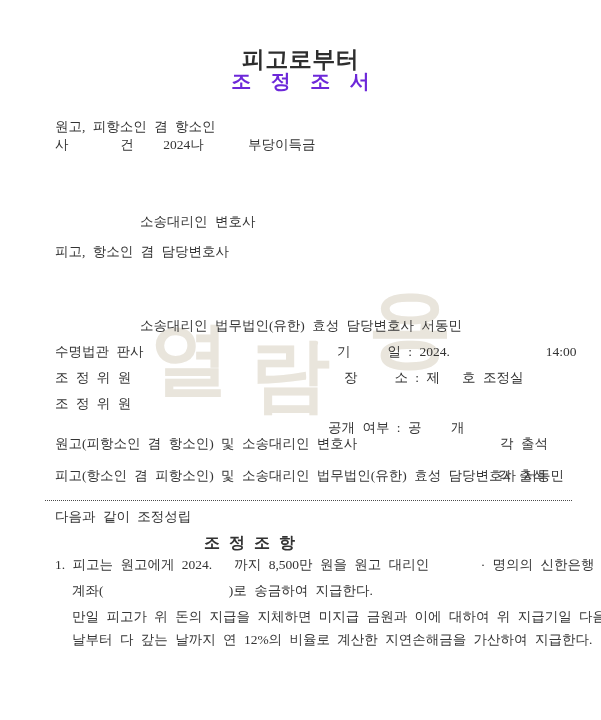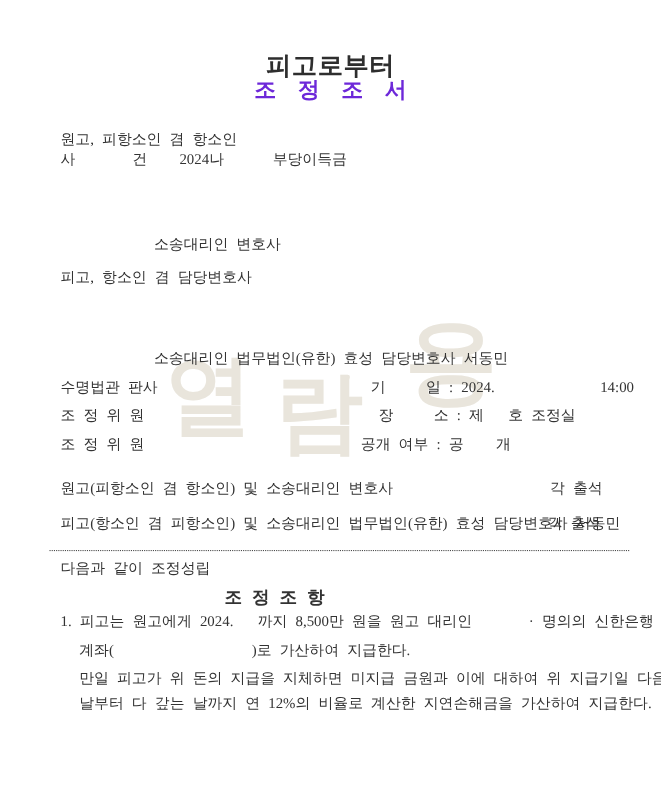--- a/index.html
+++ b/index.html
@@ -87,30 +87,30 @@
   <div class="ln" style="left:140px;top:214px;">소송대리인 변호사</div>
   <div class="ln" style="left:55px;top:244px;">피고, 항소인 겸 담당변호사</div>
   <div class="ln" style="left:140px;top:318px;">소송대리인 법무법인(유한) 효성 담당변호사 서동민</div>
 
   <div class="ln" style="left:55px;top:344px;">수명법관 판사</div>
   <div class="ln" style="left:55px;top:370px;">조 정 위 원</div>
   <div class="ln" style="left:55px;top:396px;">조 정 위 원</div>
 
   <div class="ln" style="left:313px;top:344px;margin-left:24px;">기     일 : 2024.             14:00</div>
   <div class="ln" style="left:320px;top:370px;margin-left:24px;">장     소 : 제   호 조정실</div>
-  <div class="ln" style="left:328px;top:396px;">공개 여부 : 공    개</div>
+  <div class="ln" style="left:328px;top:420px;">공개 여부 : 공    개</div>
 
   <div class="ln" style="left:55px;top:436px;">원고(피항소인 겸 항소인) 및 소송대리인 변호사</div>
   <div class="ln" style="left:500px;top:436px;">각 출석</div>
   <div class="ln" style="left:55px;top:468px;text-align:center;">피고(항소인 겸 피항소인) 및 소송대리인 법무법인(유한) 효성 담당변호사 서동민</div>
   <div class="ln" style="left:498px;top:468px;">각 출석</div>
 
   <div class="separator"></div>
 
   <div class="ln" style="left:55px;top:509px;">다음과 같이 조정성립</div>
 
   <div class="clause-heading">조 정 조 항</div>
   <div class="ln" style="left:55px;top:557px;">1. 피고는 원고에게 2024.   까지 8,500만 원을 원고 대리인       · 명의의 신한은행</div>
-  <div class="ln" style="left:72px;top:583px;">계좌(                 )로 가산하여 지급한다.</div>
+  <div class="ln" style="left:72px;top:583px;">계좌(                 )로 송금하여 지급한다.</div>
   <div class="ln" style="left:72px;top:609px;">만일 피고가 위 돈의 지급을 지체하면 미지급 금원과 이에 대하여 위 지급기일 다음</div>
   <div class="ln" style="left:72px;top:632px;">날부터 다 갚는 날까지 연 12%의 비율로 계산한 지연손해금을 가산하여 지급한다.</div>
 
 </div>
 
 </body></html>

